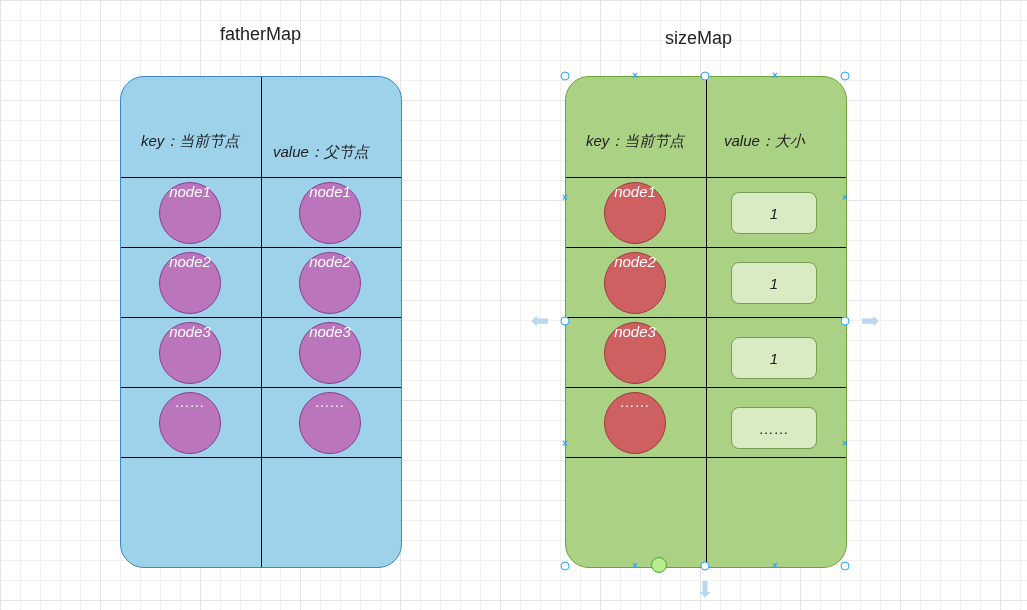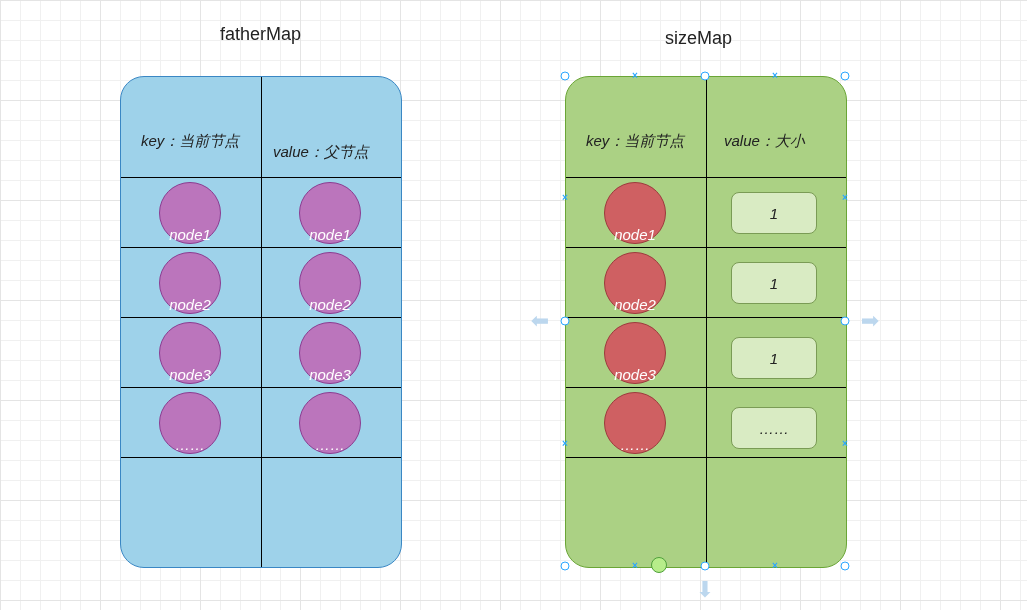--- a/index.html
+++ b/index.html
@@ -75,21 +75,21 @@
     white-space: nowrap;
   }
 
   
   .node {
     position: absolute;
     width: 62px;
     height: 62px;
     border-radius: 50%;
     display: flex;
-    align-items: flex-end;
+    align-items: flex-start;
     justify-content: center;
     color: #fff;
     font-size: 15px;
     border: 1.5px solid;
     box-sizing: border-box;
   }
   .node.purple { background: #bb75bc; border-color: #8a3d91; }
   .node.red    { background: #cf6062; border-color: #9c3b3d; }
 
   

